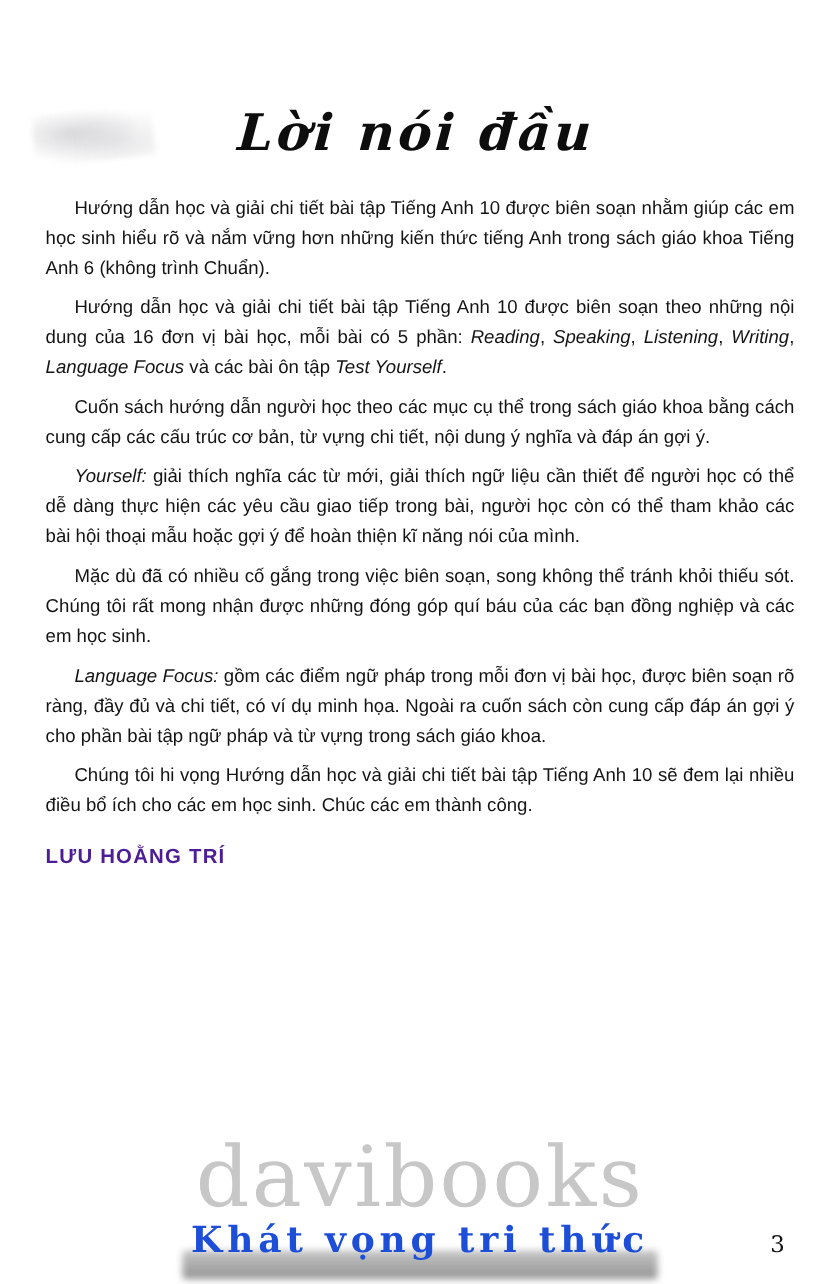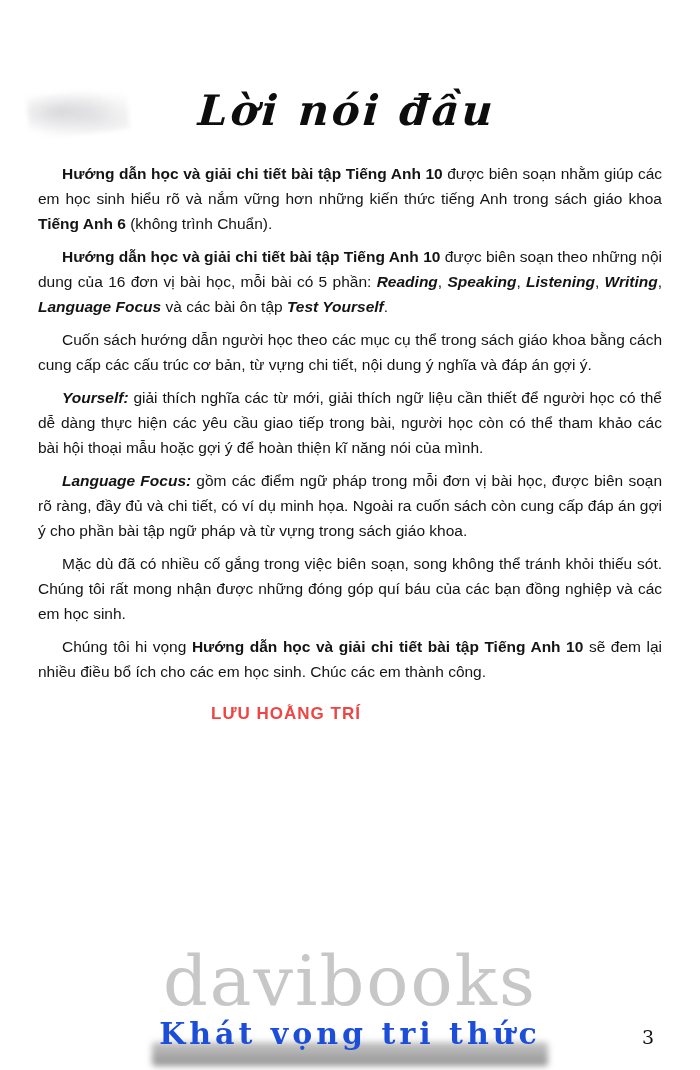--- a/index.html
+++ b/index.html
@@ -45,32 +45,32 @@
     z-index: 2;
     margin: 26px 38px 0 38px;
     font-size: 15.5px;
     line-height: 25px;
     text-align: justify;
   }
   .body-text p {
     margin: 0 0 8px 0;
     text-indent: 24px;
   }
-  .b { font-weight: bold; }
+  .b { font-weight: normal; }
   .i { font-style: italic; }
   .author {
     position: relative;
     z-index: 3;
     margin: 20px 38px 0 38px;
-    text-align: center;
+    text-align: left;
     padding-right: 128px;
     font-weight: bold;
     font-size: 17px;
     letter-spacing: 1px;
-    color: #ef4444;
+    color: #4c1d95;
   }
   .watermark {
     position: absolute;
     z-index: 1;
     left: 0;
     top: 944px;
     width: 700px;
     text-align: center;
     pointer-events: none;
   }
@@ -117,22 +117,22 @@
 
   <div class="smudge"></div>
 
   <h1 class="title">Lời nói đầu</h1>
 
   <div class="body-text" id="paragraphs">
       <p><span class="b">Hướng dẫn học và giải chi tiết bài tập Tiếng Anh 10</span><span> được biên soạn nhằm giúp các em học sinh hiểu rõ và nắm vững hơn những kiến thức tiếng Anh trong sách giáo khoa </span><span class="b">Tiếng Anh 6</span><span> (không trình Chuẩn).</span></p>
       <p><span class="b">Hướng dẫn học và giải chi tiết bài tập Tiếng Anh 10</span><span> được biên soạn theo những nội dung của 16 đơn vị bài học, mỗi bài có 5 phần: </span><span class="b i">Reading</span><span>, </span><span class="b i">Speaking</span><span>, </span><span class="b i">Listening</span><span>, </span><span class="b i">Writing</span><span>, </span><span class="b i">Language Focus</span><span> và các bài ôn tập </span><span class="b i">Test Yourself</span><span>.</span></p>
       <p><span>Cuốn sách hướng dẫn người học theo các mục cụ thể trong sách giáo khoa bằng cách cung cấp các cấu trúc cơ bản, từ vựng chi tiết, nội dung ý nghĩa và đáp án gợi ý.</span></p>
       <p><span class="b i">Yourself:</span><span> giải thích nghĩa các từ mới, giải thích ngữ liệu cần thiết để người học có thể dễ dàng thực hiện các yêu cầu giao tiếp trong bài, người học còn có thể tham khảo các bài hội thoại mẫu hoặc gợi ý để hoàn thiện kĩ năng nói của mình.</span></p>
+      <p><span>Mặc dù đã có nhiều cố gắng trong việc biên soạn, song không thể tránh khỏi thiếu sót. Chúng tôi rất mong nhận được những đóng góp quí báu của các bạn đồng nghiệp và các em học sinh.</span></p>
       <p><span class="b i">Language Focus:</span><span> gồm các điểm ngữ pháp trong mỗi đơn vị bài học, được biên soạn rõ ràng, đầy đủ và chi tiết, có ví dụ minh họa. Ngoài ra cuốn sách còn cung cấp đáp án gợi ý cho phần bài tập ngữ pháp và từ vựng trong sách giáo khoa.</span></p>
-      <p><span>Mặc dù đã có nhiều cố gắng trong việc biên soạn, song không thể tránh khỏi thiếu sót. Chúng tôi rất mong nhận được những đóng góp quí báu của các bạn đồng nghiệp và các em học sinh.</span></p>
       <p><span>Chúng tôi hi vọng </span><span class="b">Hướng dẫn học và giải chi tiết bài tập Tiếng Anh 10</span><span> sẽ đem lại nhiều điều bổ ích cho các em học sinh. Chúc các em thành công.</span></p>
     </div>
 
   <div class="author">LƯU HOẰNG TRÍ</div>
 
   <div class="watermark">
     <div class="wm-main">davibooks</div>
     <div class="wm-sub">Khát vọng tri thức</div>
   </div>
 

